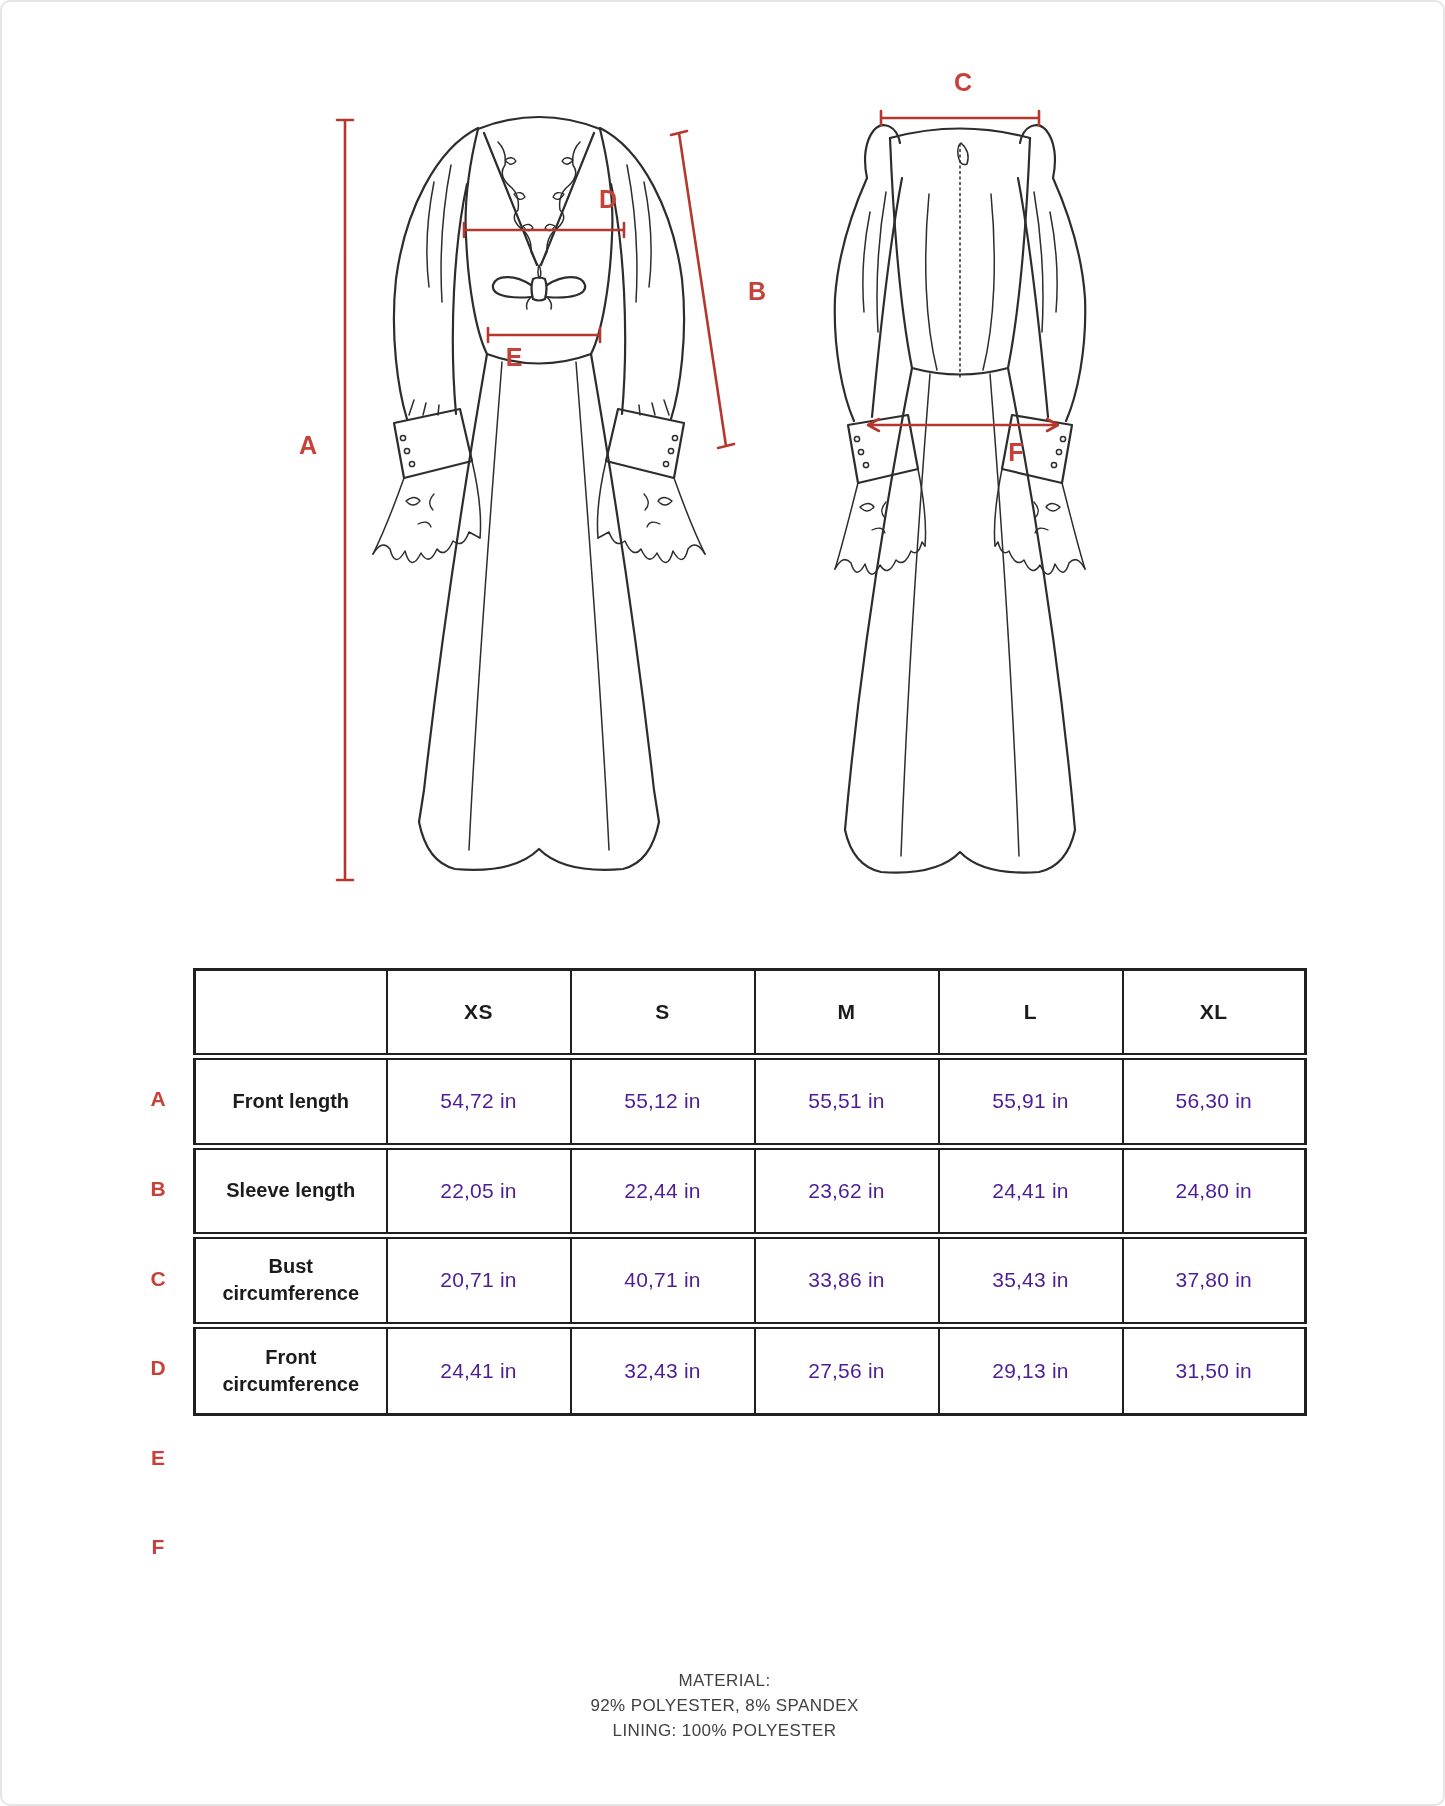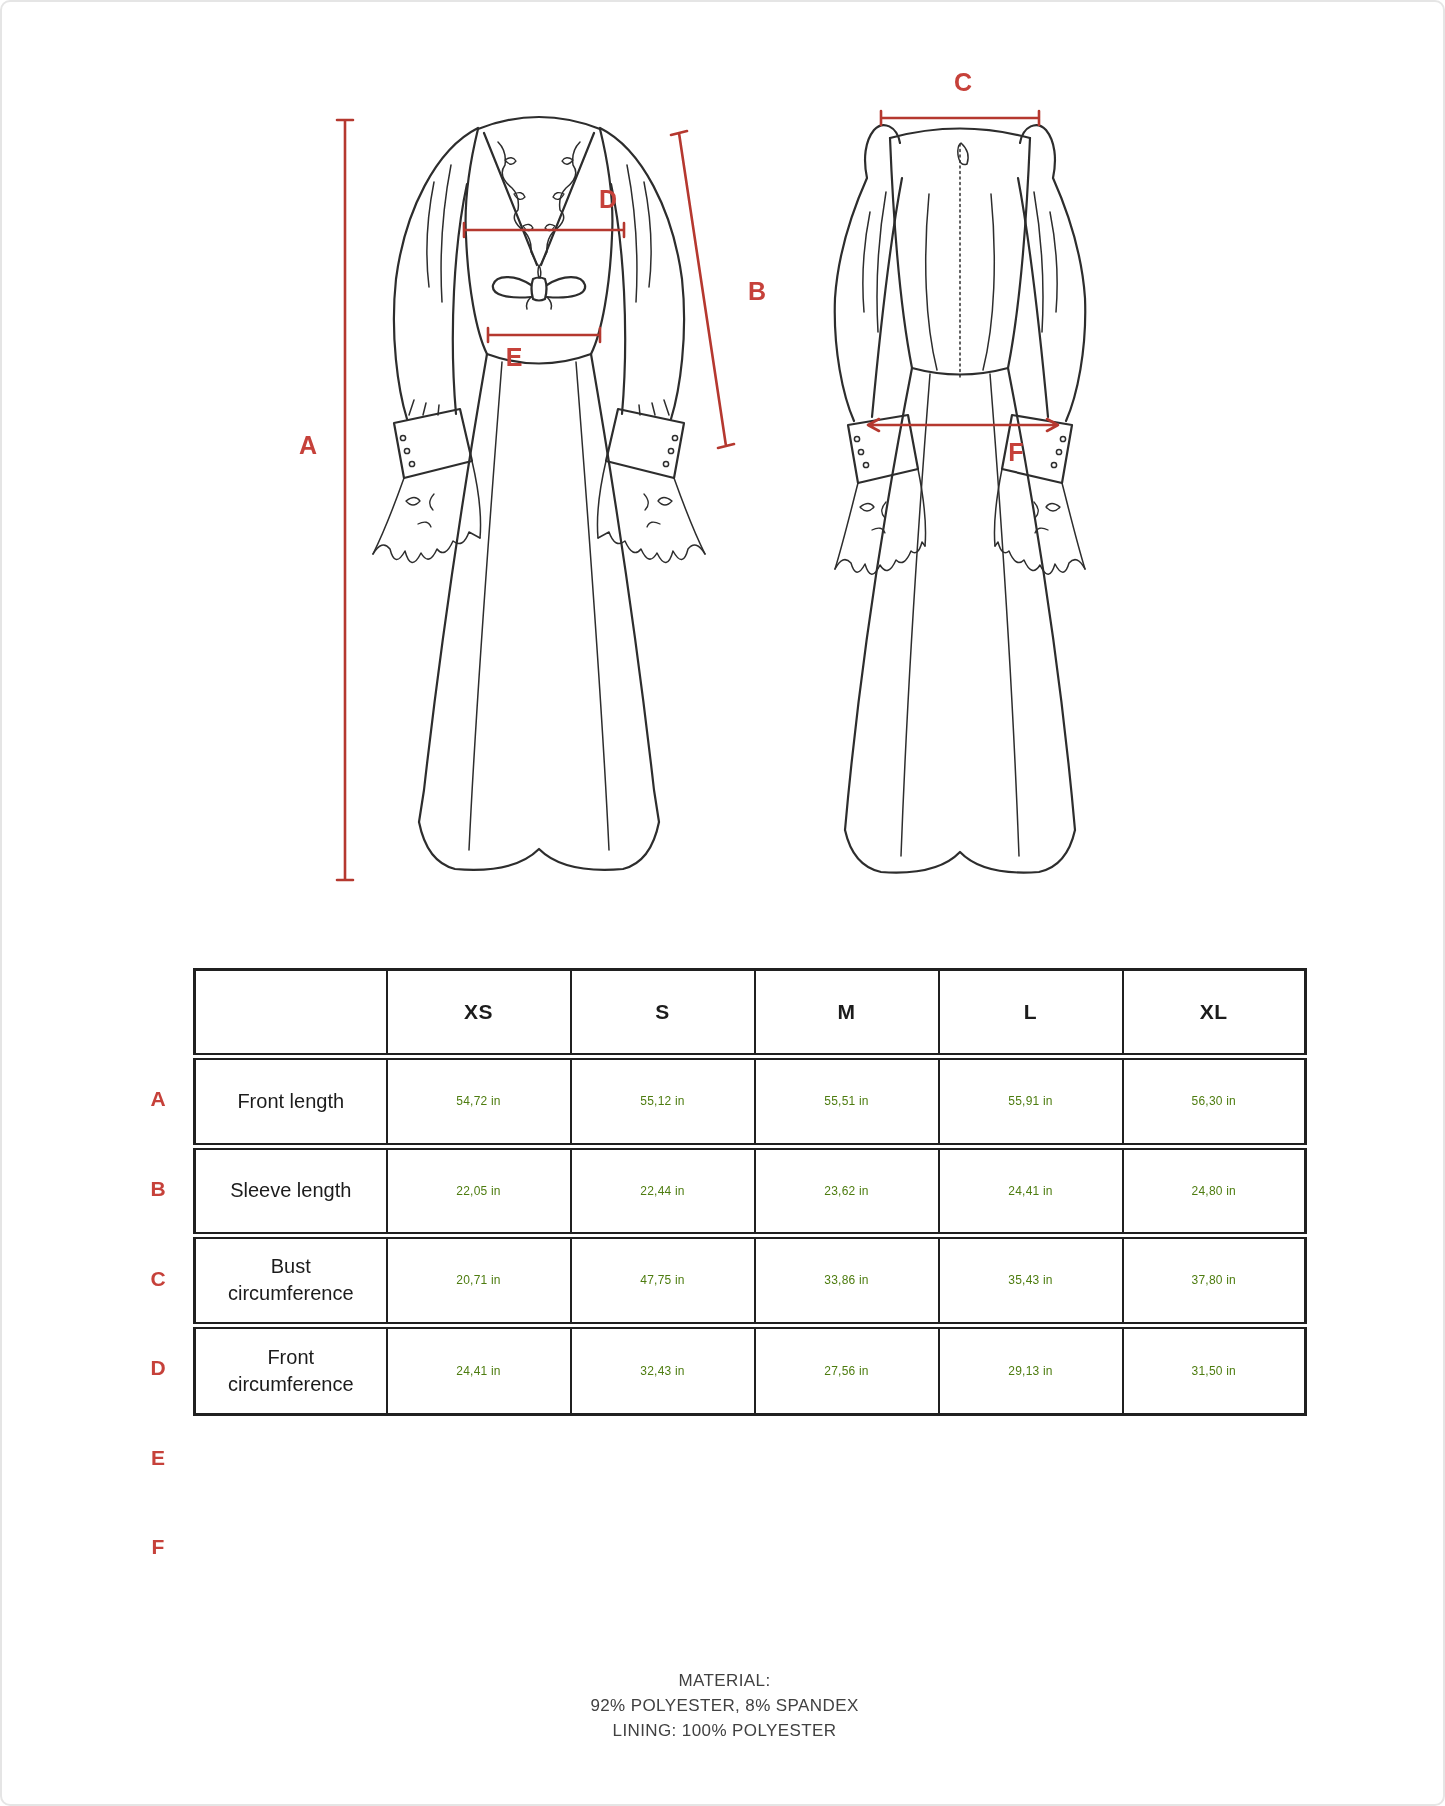--- a/index.html
+++ b/index.html
@@ -36,22 +36,22 @@
   .size-table th,.size-table td{
     border-left:2px solid #202020;
     border-right:2px solid #202020;
     text-align:center;vertical-align:middle;
     font-family:"Liberation Sans", sans-serif;
     padding:0;
   }
   .size-table thead tr{height:87px;}
   .size-table tbody tr{height:89.5px;border-top:7px double #202020;}
   .size-table thead th{font-size:21px;font-weight:bold;color:#1c1c1c;letter-spacing:.5px;}
-  .size-table td.rowlabel{font-size:20px;font-weight:normal;color:#1c1c1c;padding:0 26px;line-height:1.35;}
-  .size-table td.val{font-size:12px;color:#4d7c0f;letter-spacing:.2px;}
+  .size-table td.rowlabel{font-size:20px;font-weight:bold;color:#1c1c1c;padding:0 26px;line-height:1.35;}
+  .size-table td.val{font-size:21px;color:#4c1d95;letter-spacing:.2px;}
   .row-letter{
     position:absolute;left:134px;width:44px;height:26px;
     text-align:center;line-height:26px;
     color:#c6413a;font-weight:bold;font-size:21px;
     font-family:"Liberation Sans", sans-serif;
   }
   .rl0{top:1084px}.rl1{top:1174px}.rl2{top:1264px}.rl3{top:1353px}.rl4{top:1443px}.rl5{top:1532px}
   
   .footer{
     position:absolute;left:0;top:1666px;width:1445px;
@@ -228,21 +228,21 @@
         <td class="rowlabel">Sleeve length</td>
         <td class="val">22,05 in</td>
         <td class="val">22,44 in</td>
         <td class="val">23,62 in</td>
         <td class="val">24,41 in</td>
         <td class="val">24,80 in</td>
       </tr>
       <tr>
         <td class="rowlabel">Bust circumference</td>
         <td class="val">20,71 in</td>
-        <td class="val">47,75 in</td>
+        <td class="val">40,71 in</td>
         <td class="val">33,86 in</td>
         <td class="val">35,43 in</td>
         <td class="val">37,80 in</td>
       </tr>
       <tr>
         <td class="rowlabel">Front circumference</td>
         <td class="val">24,41 in</td>
         <td class="val">32,43 in</td>
         <td class="val">27,56 in</td>
         <td class="val">29,13 in</td>

